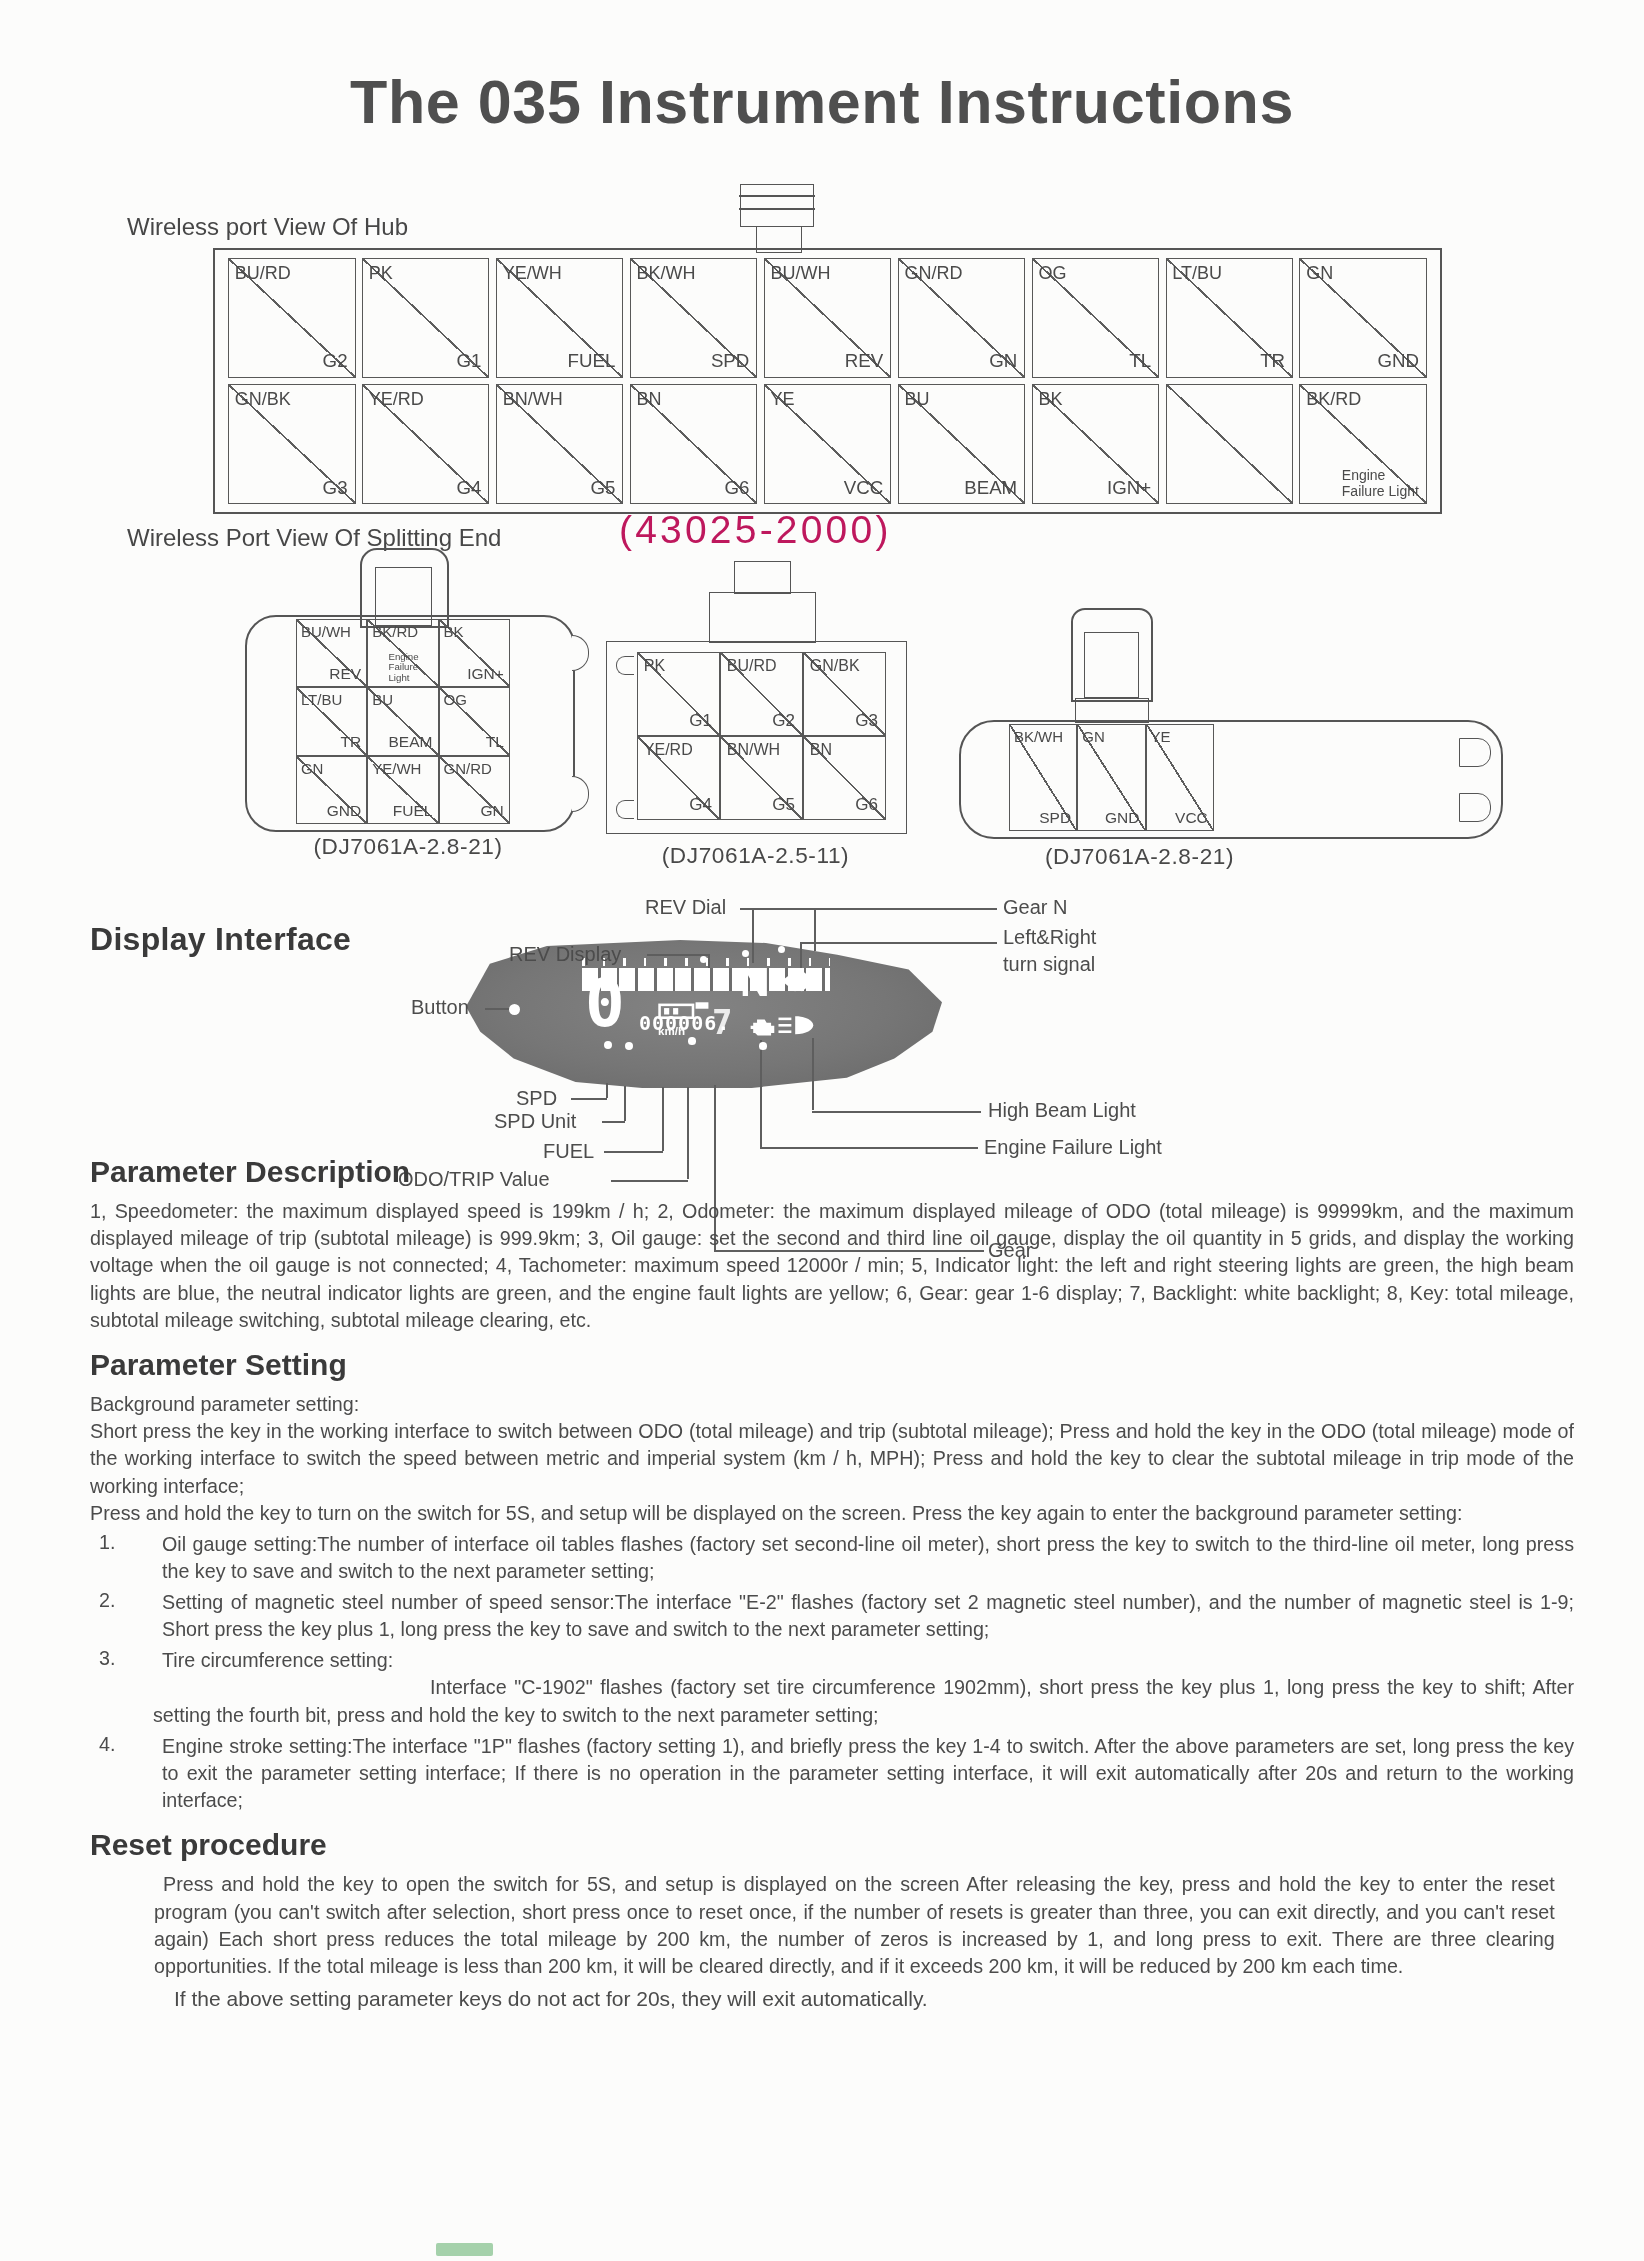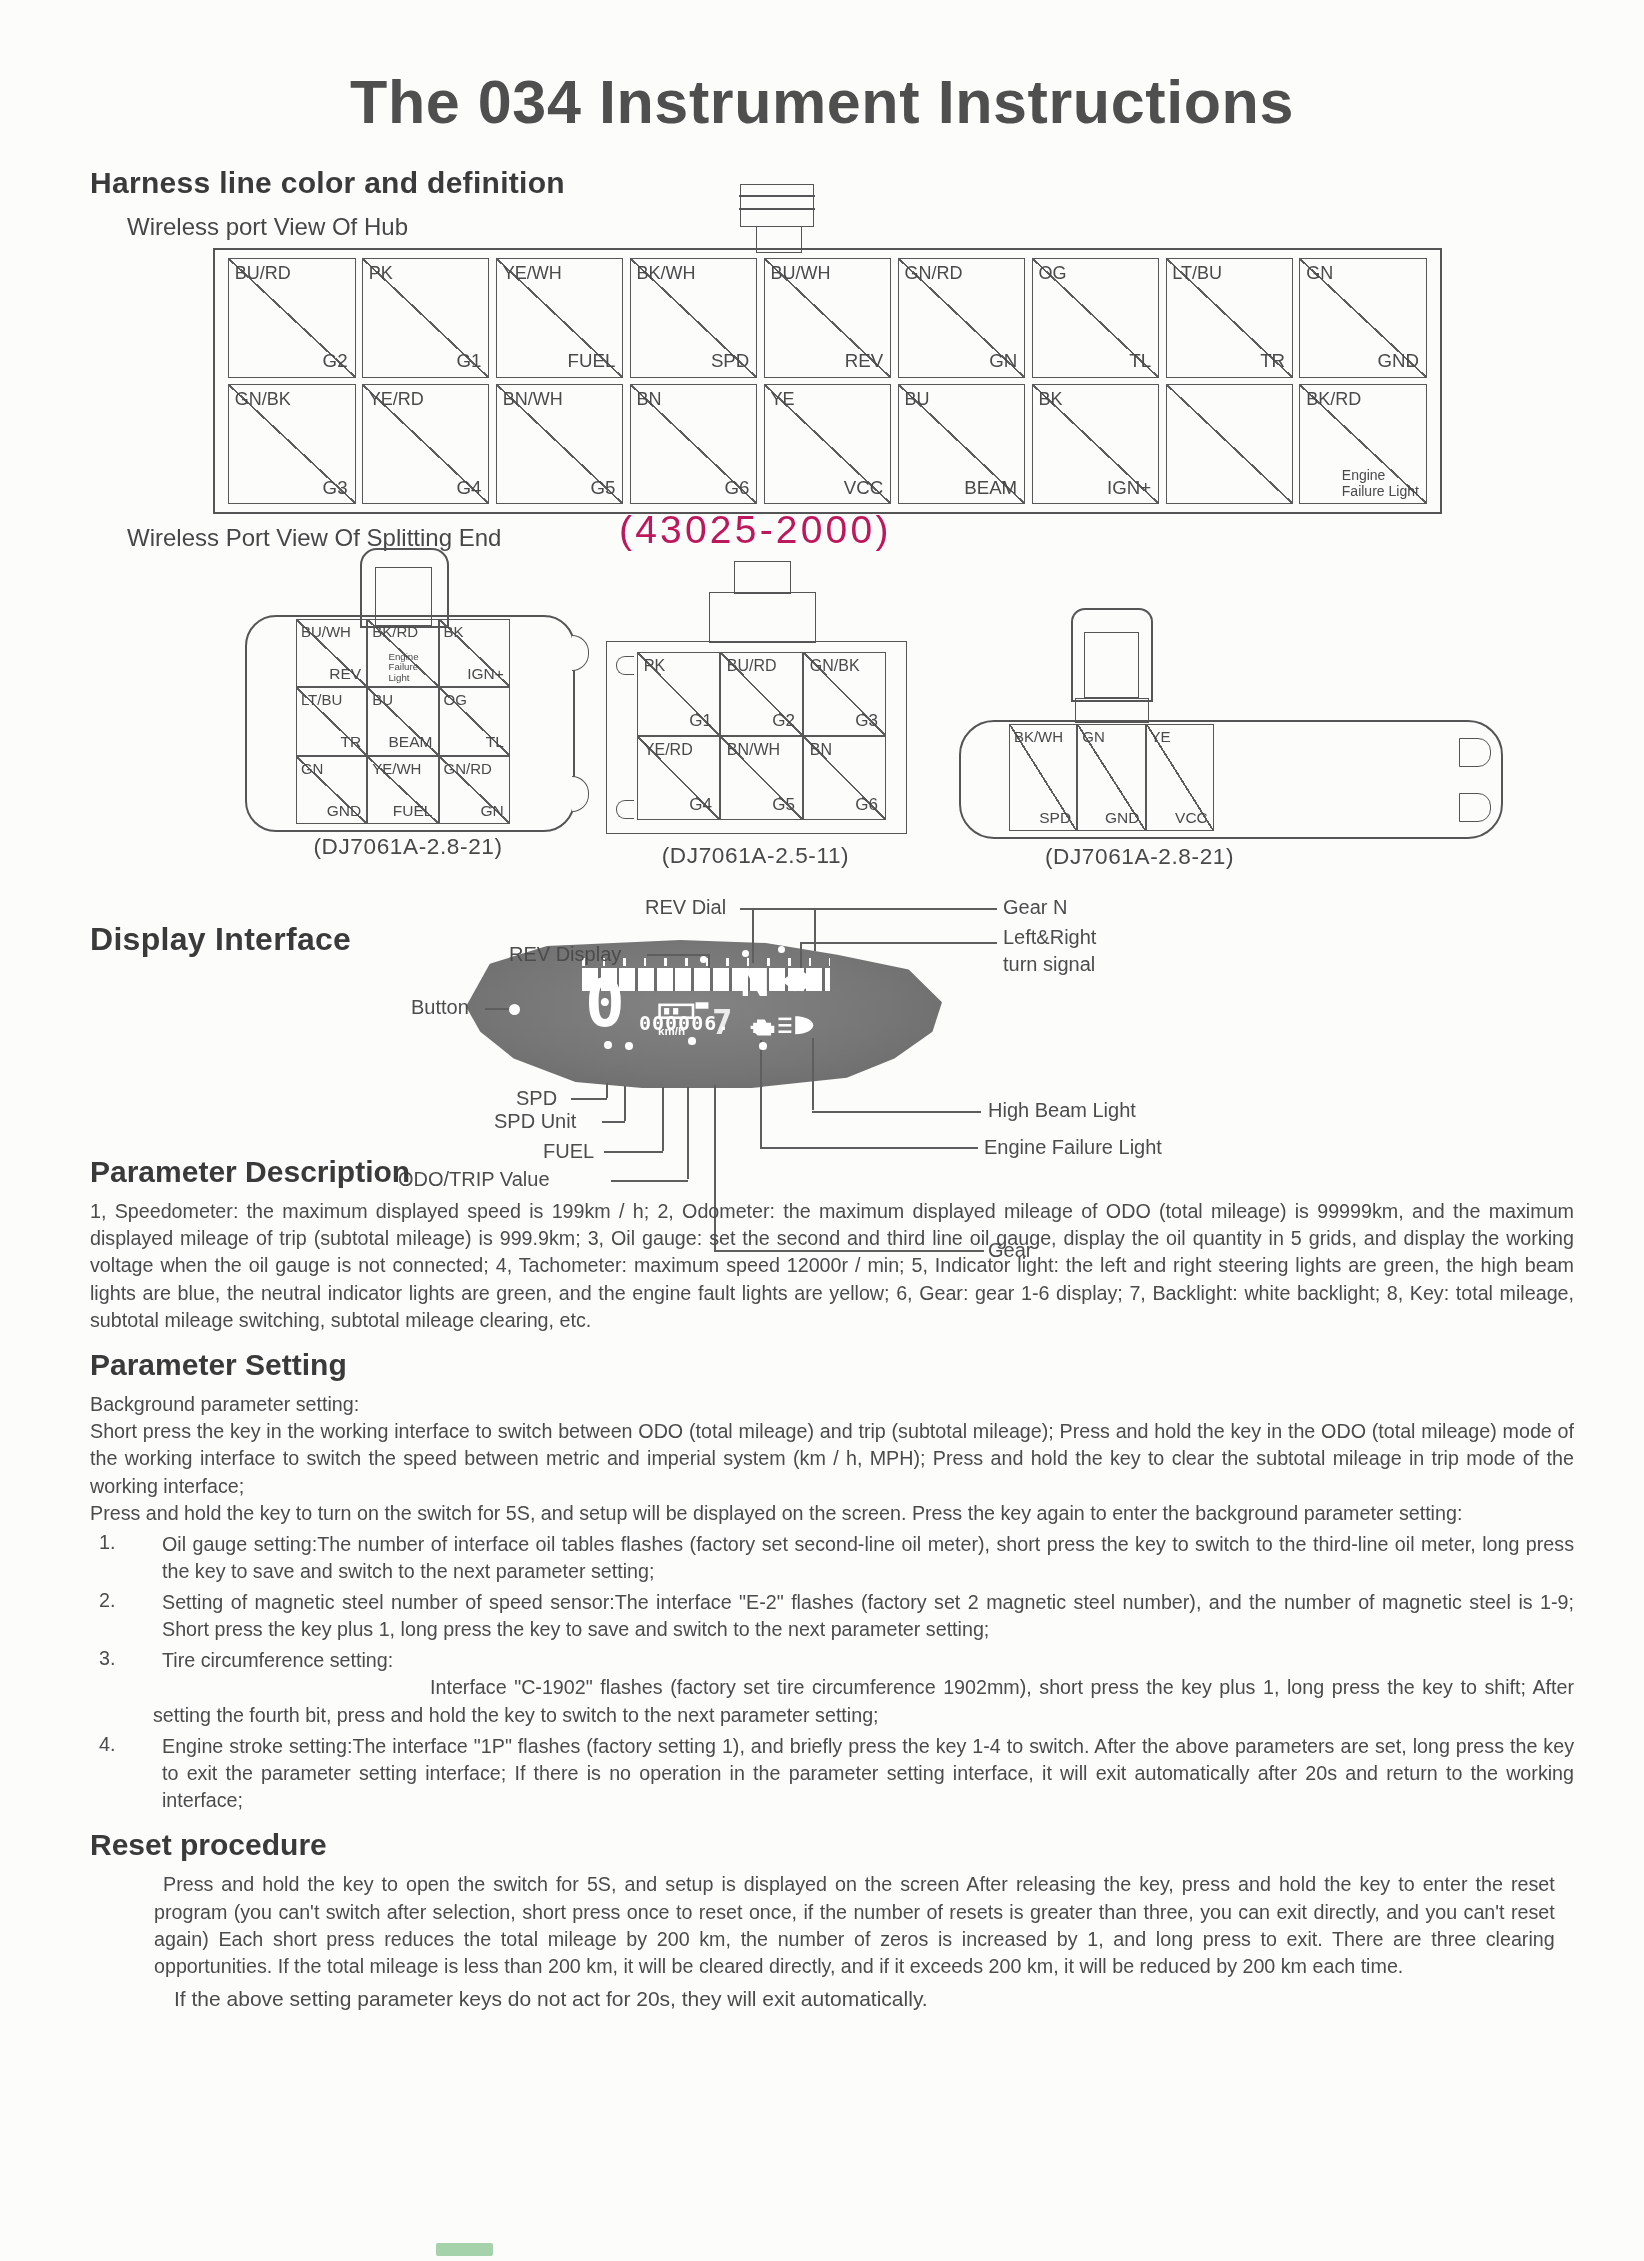--- a/index.html
+++ b/index.html
@@ -74,23 +74,22 @@
   .reset-text{margin-left:64px;margin-right:19.3px;text-indent:9px;}
   .footer-line{margin-left:84px;font-size:21px;margin-top:5.2px;text-align:left;}
   .artifact{left:436px;top:2243px;width:57px;height:13px;background:#5fae6b;opacity:.55;
             border-radius:1.9px;filter:blur(0.6px);}
 </style>
 </head>
 <body>
 
 <div class="page">
 
-  <div class="abs title">The 034 Instrument Instructions</div>
-
-  <div class="abs h2" style="top:166px;left:90px;">Harness line color and definition</div>
+  <div class="abs title">The 035 Instrument Instructions</div>
+
   <div class="abs sublabel" style="top:213px;left:127px;">Wireless port View Of Hub</div>
 
   <div class="abs latch1">
     <div class="latch-line" style="top:10.3px;"></div>
     <div class="latch-line" style="top:23px;"></div>
   </div>
   <div class="abs latch2"></div>
 
   <div class="abs hub-outer">
     <div class="hub-grid">

